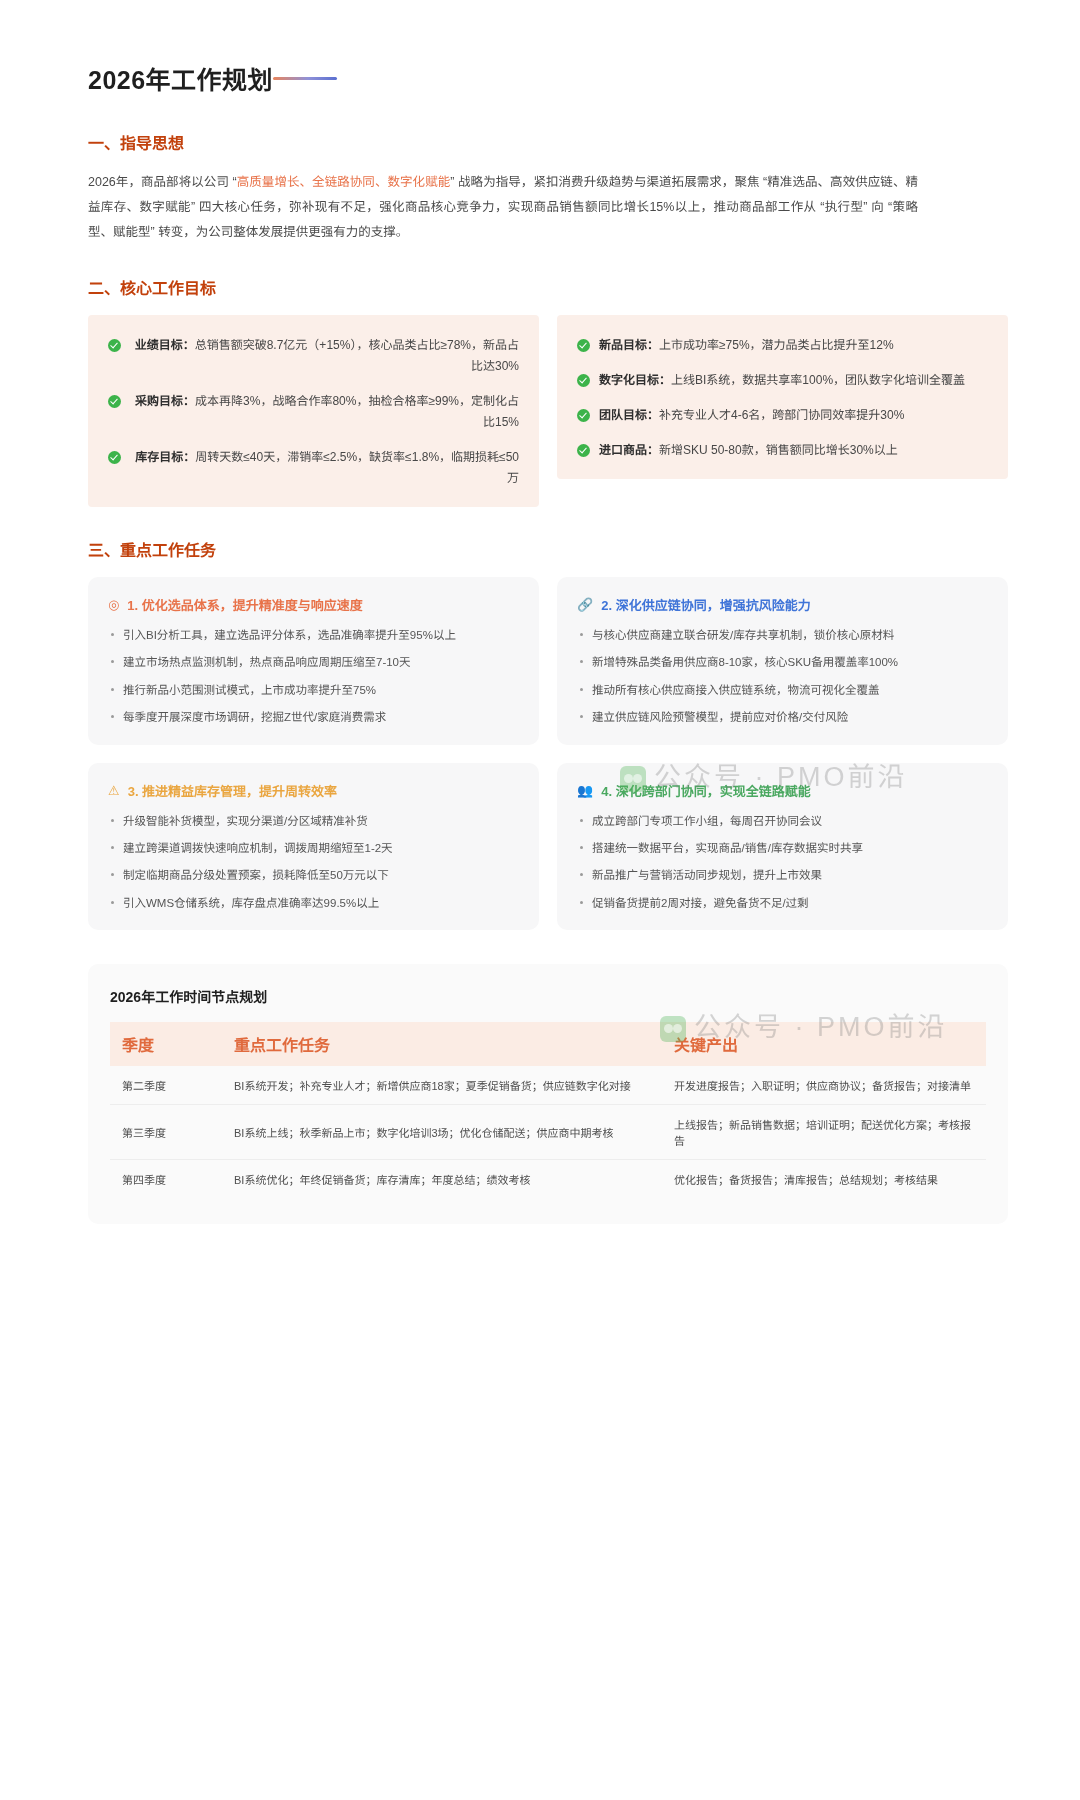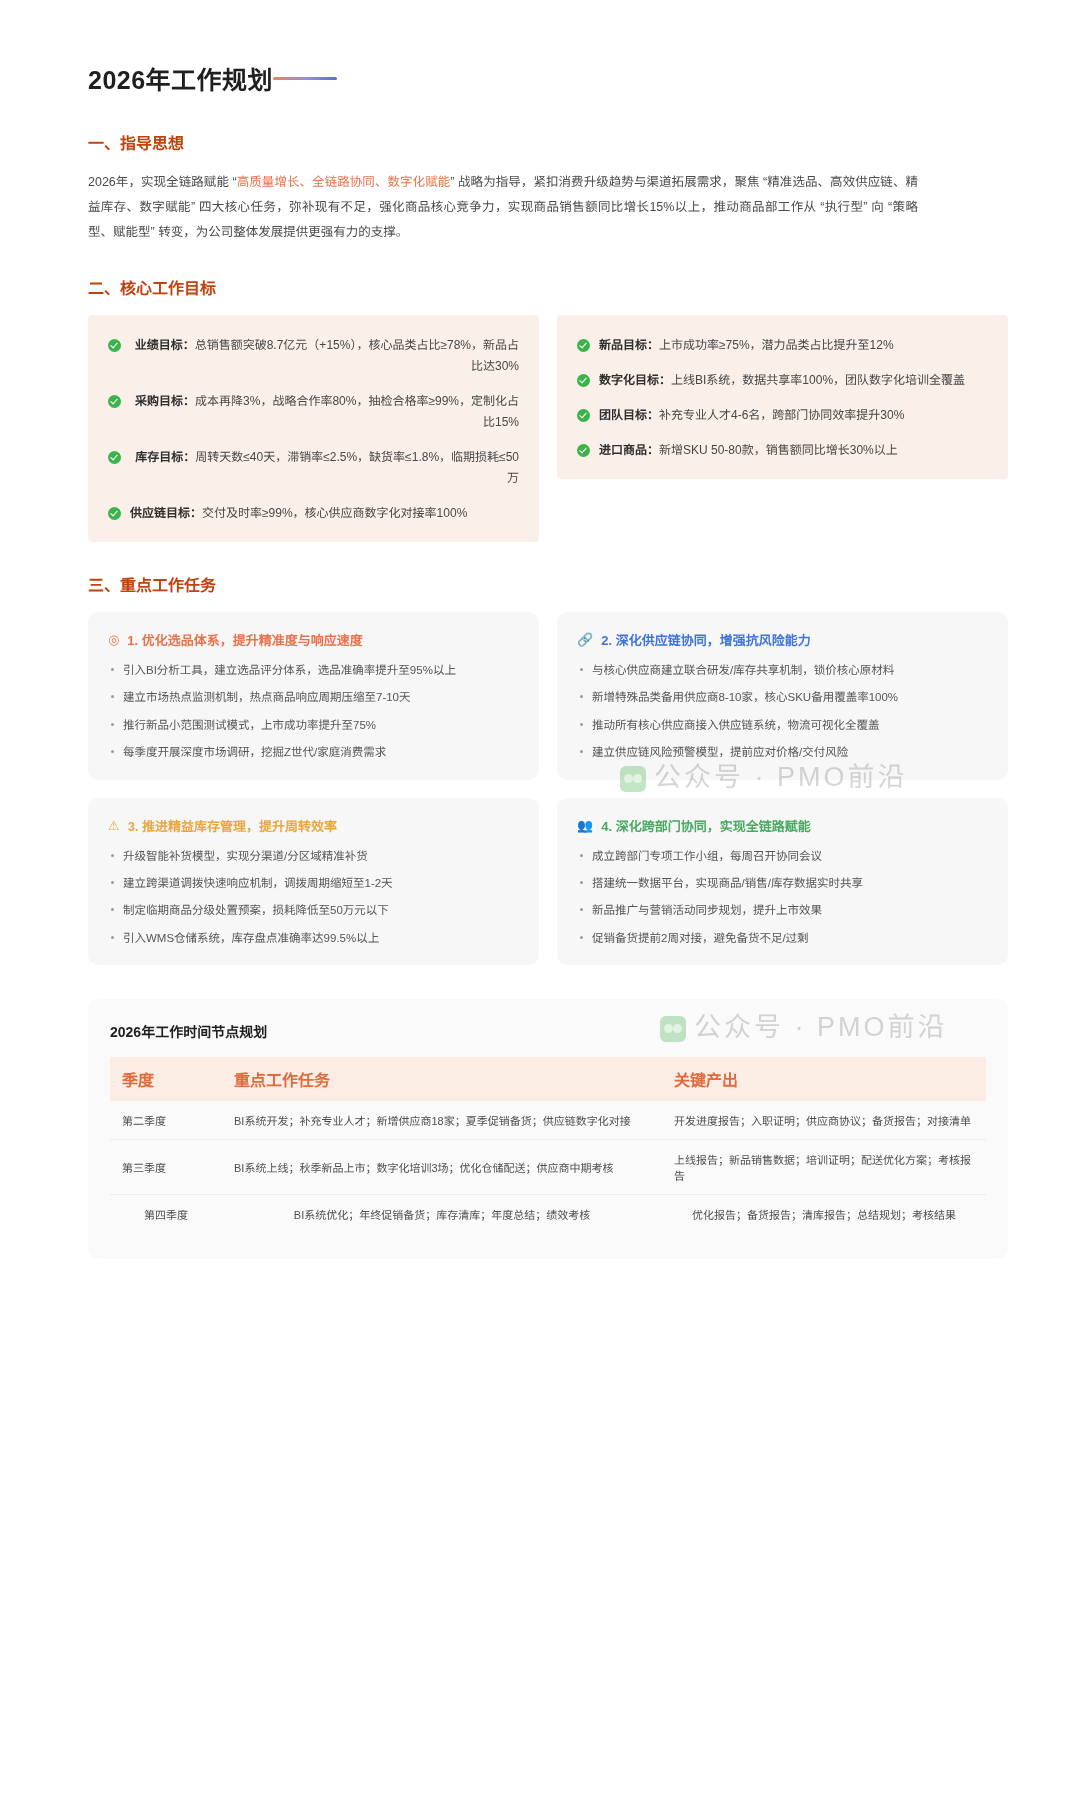--- a/index.html
+++ b/index.html
@@ -182,21 +182,21 @@
     padding: 10px 12px;
     font-size: 16px;
     white-space: nowrap;
   }
   table.schedule tbody td {
     padding: 11px 12px;
     color: #4f4f4f;
     border-bottom: 1px solid #ededed;
     vertical-align: middle;
   }
-  table.schedule tbody tr:last-child td { border-bottom: none; text-align: center; }
+  table.schedule tbody tr:last-child td { border-bottom: none; }
   .col-q { width: 88px; white-space: nowrap; }
   .col-out { width: 300px; }
 
   
   .wm {
     position: absolute;
     color: rgba(120,120,120,0.30);
     font-size: 27px;
     letter-spacing: 3px;
     white-space: nowrap;
@@ -230,42 +230,38 @@
 
 <div class="page">
 
   <div class="doc-title-row">
     <div class="doc-title">2026年工作规划</div>
     <div class="title-rule"></div>
   </div>
 
   <div class="sec-block">
     <div class="sec-h">一、指导思想</div>
-    <p class="intro-p"><span>2026年，实现全链路赋能 “</span><span class="hl-orange">高质量增长、全链路协同、数字化赋能</span><span>” 战略为指导，紧扣消费升级趋势与渠道拓展需求，聚焦 “精准选品、高效供应链、精益库存、数字赋能” 四大核心任务，弥补现有不足，强化商品核心竞争力，实现商品销售额同比增长15%以上，推动商品部工作从 “执行型” 向 “策略型、赋能型” 转变，为公司整体发展提供更强有力的支撑。</span></p>
+    <p class="intro-p"><span>2026年，商品部将以公司 “</span><span class="hl-orange">高质量增长、全链路协同、数字化赋能</span><span>” 战略为指导，紧扣消费升级趋势与渠道拓展需求，聚焦 “精准选品、高效供应链、精益库存、数字赋能” 四大核心任务，弥补现有不足，强化商品核心竞争力，实现商品销售额同比增长15%以上，推动商品部工作从 “执行型” 向 “策略型、赋能型” 转变，为公司整体发展提供更强有力的支撑。</span></p>
   </div>
 
   <div class="sec-block">
     <div class="sec-h">二、核心工作目标</div>
     <div class="goal-grid">
       <div class="goal-card left" id="goal-left">
           <div class="goal-item">
             <span class="check"></span>
             <span><span class="goal-label">业绩目标：</span><span>总销售额突破8.7亿元（+15%），核心品类占比≥78%，新品占比达30%</span></span>
           </div>
           <div class="goal-item">
             <span class="check"></span>
             <span><span class="goal-label">采购目标：</span><span>成本再降3%，战略合作率80%，抽检合格率≥99%，定制化占比15%</span></span>
           </div>
           <div class="goal-item">
             <span class="check"></span>
             <span><span class="goal-label">库存目标：</span><span>周转天数≤40天，滞销率≤2.5%，缺货率≤1.8%，临期损耗≤50万</span></span>
-          </div>
-          <div class="goal-item">
-            <span class="check"></span>
-            <span><span class="goal-label">供应链目标：</span><span>交付及时率≥99%，核心供应商数字化对接率100%</span></span>
           </div>
         </div>
       <div class="goal-card right" id="goal-right">
           <div class="goal-item">
             <span class="check"></span>
             <span><span class="goal-label">新品目标：</span><span>上市成功率≥75%，潜力品类占比提升至12%</span></span>
           </div>
           <div class="goal-item">
             <span class="check"></span>
             <span><span class="goal-label">数字化目标：</span><span>上线BI系统，数据共享率100%，团队数字化培训全覆盖</span></span>

